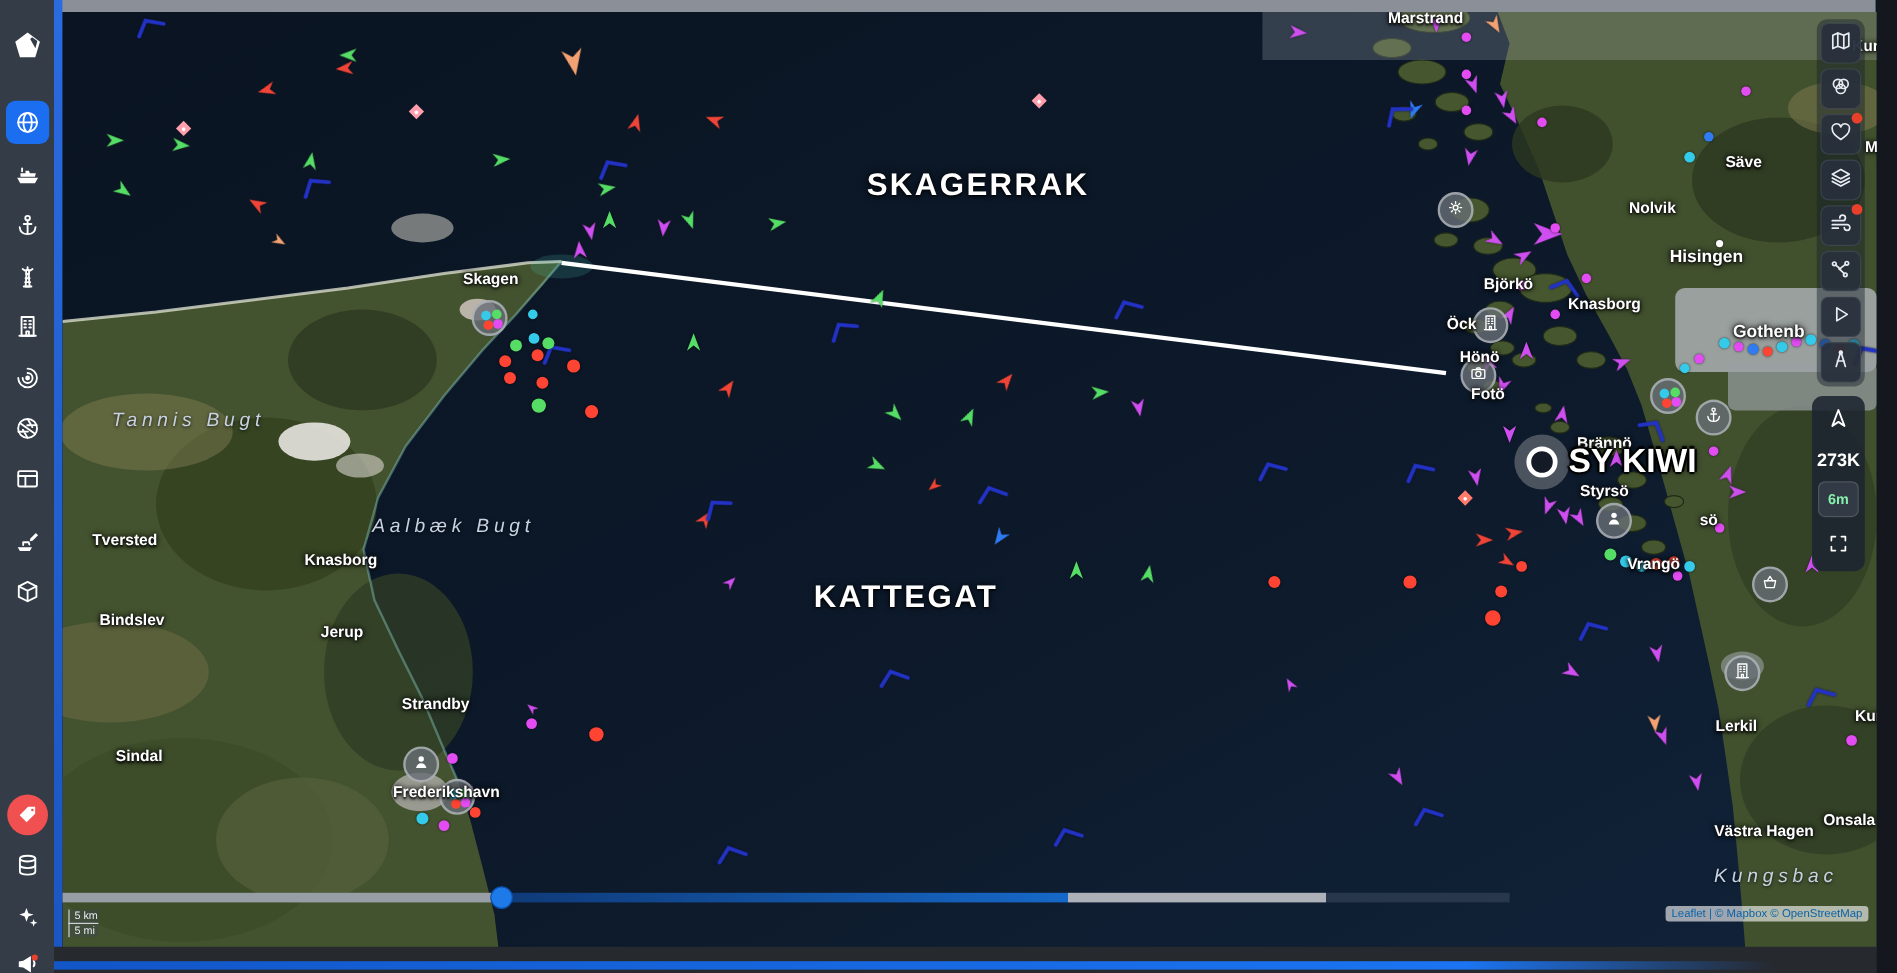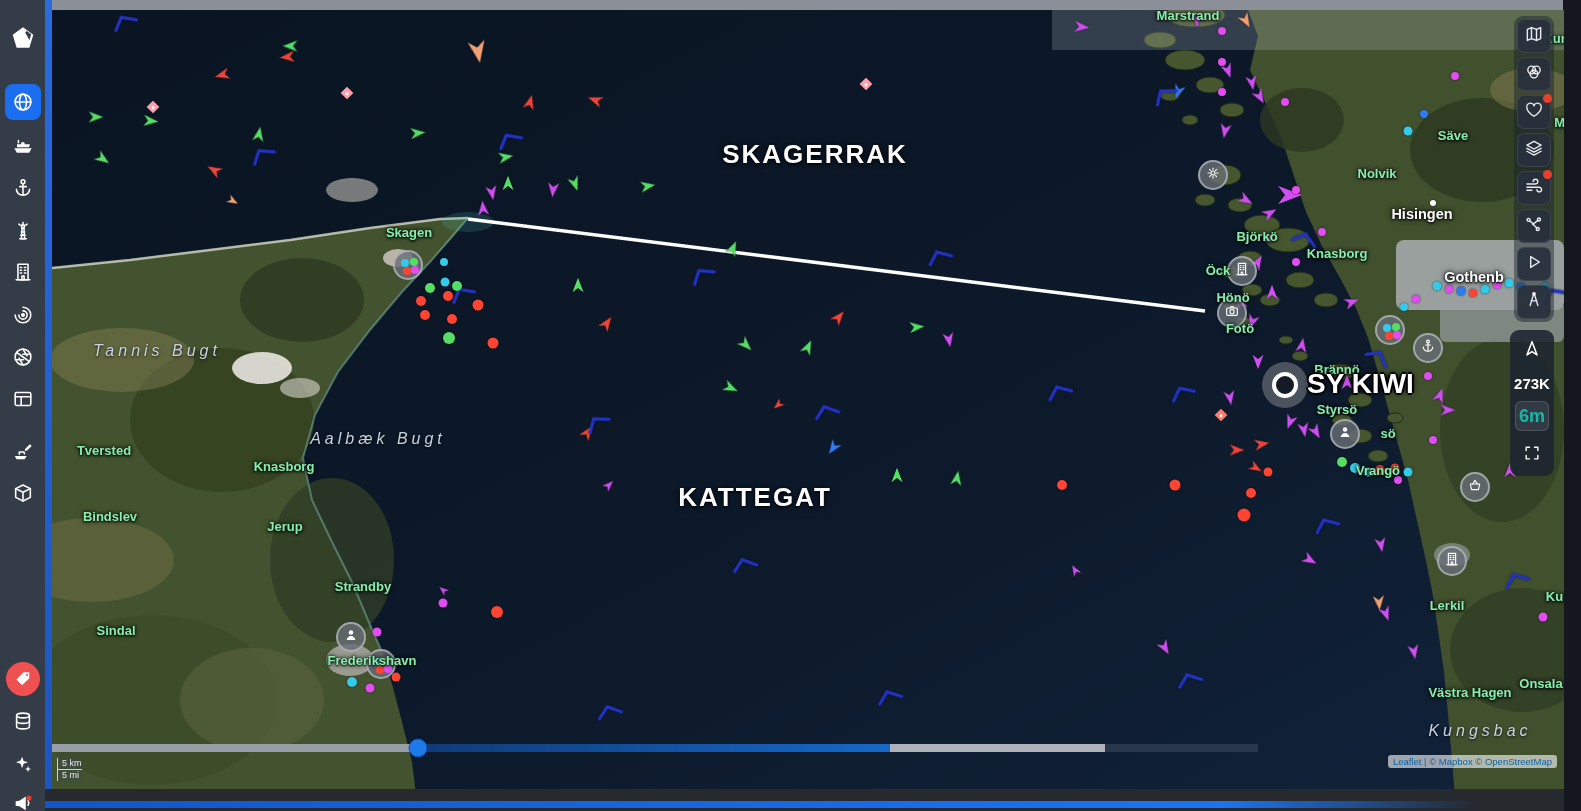--- a/index.html
+++ b/index.html
@@ -32,21 +32,21 @@
   .mk{position:absolute;transform:translate(-50%,-50%);z-index:6;cursor:pointer;}
   .mk svg{display:block;filter:drop-shadow(0 0 1px rgba(0,0,0,.6));}
   .dot{position:absolute;transform:translate(-50%,-50%);border-radius:50%;z-index:6;cursor:pointer;
     box-shadow:0 0 2px rgba(0,0,0,.7);}
   .dia{position:absolute;transform:translate(-50%,-50%) rotate(45deg);z-index:6;cursor:pointer;}
   .dia i{position:absolute;left:50%;top:50%;width:3px;height:3px;background:#fff;border-radius:50%;
     transform:translate(-50%,-50%);}
 
   
   .lbl{position:absolute;transform:translate(-50%,-50%);white-space:nowrap;z-index:8;pointer-events:none;}
-  .lbl.town{font-size:13px;color:#86efac;font-weight:bold;
+  .lbl.town{font-size:13px;color:#ffffff;font-weight:bold;
     text-shadow:0 0 3px #1a1a1a,0 1px 2px #000,0 0 5px #000;}
   .lbl.city{font-size:14.5px;color:#fff;font-weight:bold;
     text-shadow:0 0 3px #1a1a1a,0 1px 2px #000,0 0 6px #000;}
   .lbl.sea{font-size:26px;color:#fff;font-weight:bold;letter-spacing:2px;
     text-shadow:0 0 6px rgba(0,0,0,.8),0 1px 2px #000;}
   .lbl.water{font-size:16px;color:#c7d2e2;font-style:italic;letter-spacing:4px;
     text-shadow:0 1px 3px rgba(0,0,0,.8);}
 
   
   .poi{position:absolute;transform:translate(-50%,-50%);width:30px;height:30px;border-radius:50%;
@@ -74,21 +74,21 @@
   .rtool{position:absolute;right:27px;top:16px;z-index:36;background:rgba(22,30,42,.45);
     border-radius:9px;padding:3px;display:flex;flex-direction:column;gap:4px;}
   .rt-btn{width:34px;height:34px;border-radius:7px;background:rgba(40,48,60,.92);
     border:1px solid rgba(255,255,255,.09);color:#e8ecf1;display:flex;align-items:center;
     justify-content:center;cursor:pointer;position:relative;}
   .rt-badge{position:absolute;right:-2px;top:-2px;width:9px;height:9px;border-radius:50%;background:#e8402a;}
   .rnav{position:absolute;right:27px;top:330px;z-index:36;background:rgba(28,36,48,.88);
     border-radius:9px;padding:6px 5px;display:flex;flex-direction:column;gap:9px;align-items:center;width:44px;}
   .rnav .cnt{color:#fff;font-size:15px;font-weight:bold;}
   .zoombtn{width:34px;height:30px;border-radius:6px;background:rgba(52,60,72,.9);
-    border:1px solid rgba(255,255,255,.14);color:#14b8a6;font-size:18px;font-weight:bold;
+    border:1px solid rgba(255,255,255,.14);color:#86efac;font-size:12px;font-weight:bold;
     display:flex;align-items:center;justify-content:center;cursor:pointer;}
   .navbtn{width:34px;height:30px;display:flex;align-items:center;justify-content:center;color:#fff;cursor:pointer;}
 
   
   .coords{position:absolute;right:46px;top:705px;z-index:34;text-align:right;line-height:18px;}
   .coords .c1{color:#fff;font-size:13.5px;text-shadow:0 1px 2px #000;}
   .coords .c2{color:#98a2ae;font-size:13px;text-shadow:0 1px 2px #000;}
   .attrib{position:absolute;right:24px;top:755px;z-index:34;background:rgba(255,255,255,.6);
     border-radius:3px;padding:1px 5px;font-size:9.5px;color:#333;white-space:nowrap;}
   .attrib span{color:#0b63a8;cursor:pointer;}
@@ -749,21 +749,21 @@
         <div class="lbl town" style="left: 1325px; top: 163px;">Nolvik</div>
         <div class="lbl city" style="left: 1370px; top: 204px;">Hisingen</div>
         <div class="lbl town" style="left: 1205px; top: 226px;">Björkö</div>
         <div class="lbl town" style="left: 1285px; top: 243px;">Knasborg</div>
         <div class="lbl town" style="left: 1166px; top: 260px;">Öck</div>
         <div class="lbl town" style="left: 1181px; top: 287px;">Hönö</div>
         <div class="lbl town" style="left: 1188px; top: 318px;">Fotö</div>
         <div class="lbl city" style="left: 1422px; top: 267px;">Gothenb</div>
         <div class="lbl town" style="left: 1285px; top: 359px;">Brännö</div>
         <div class="lbl town" style="left: 1285px; top: 399px;">Styrsö</div>
-        <div class="lbl town" style="left: 1336px; top: 423px;">sö</div>
+        <div class="lbl town" style="left: 1372px; top: 423px;">sö</div>
         <div class="lbl town" style="left: 1326px; top: 460px;">Vrangö</div>
         <div class="lbl town" style="left: 1395px; top: 595px;">Lerkil</div>
         <div class="lbl town" style="left: 1418px; top: 682px;">Västra Hagen</div>
         <div class="lbl town" style="left: 1489px; top: 673px;">Onsala</div>
         <div class="lbl town" style="left: 1505px; top: 586px;">Kur</div>
       </div>
   <div id="poi-layer">
         <div class="poi" style="left: 356px; top: 255px;">
           <span class="cd" style="left:6px;top:7px;background:#34cbea"></span>
           <span class="cd" style="left:15px;top:6px;background:#55dd66"></span>

